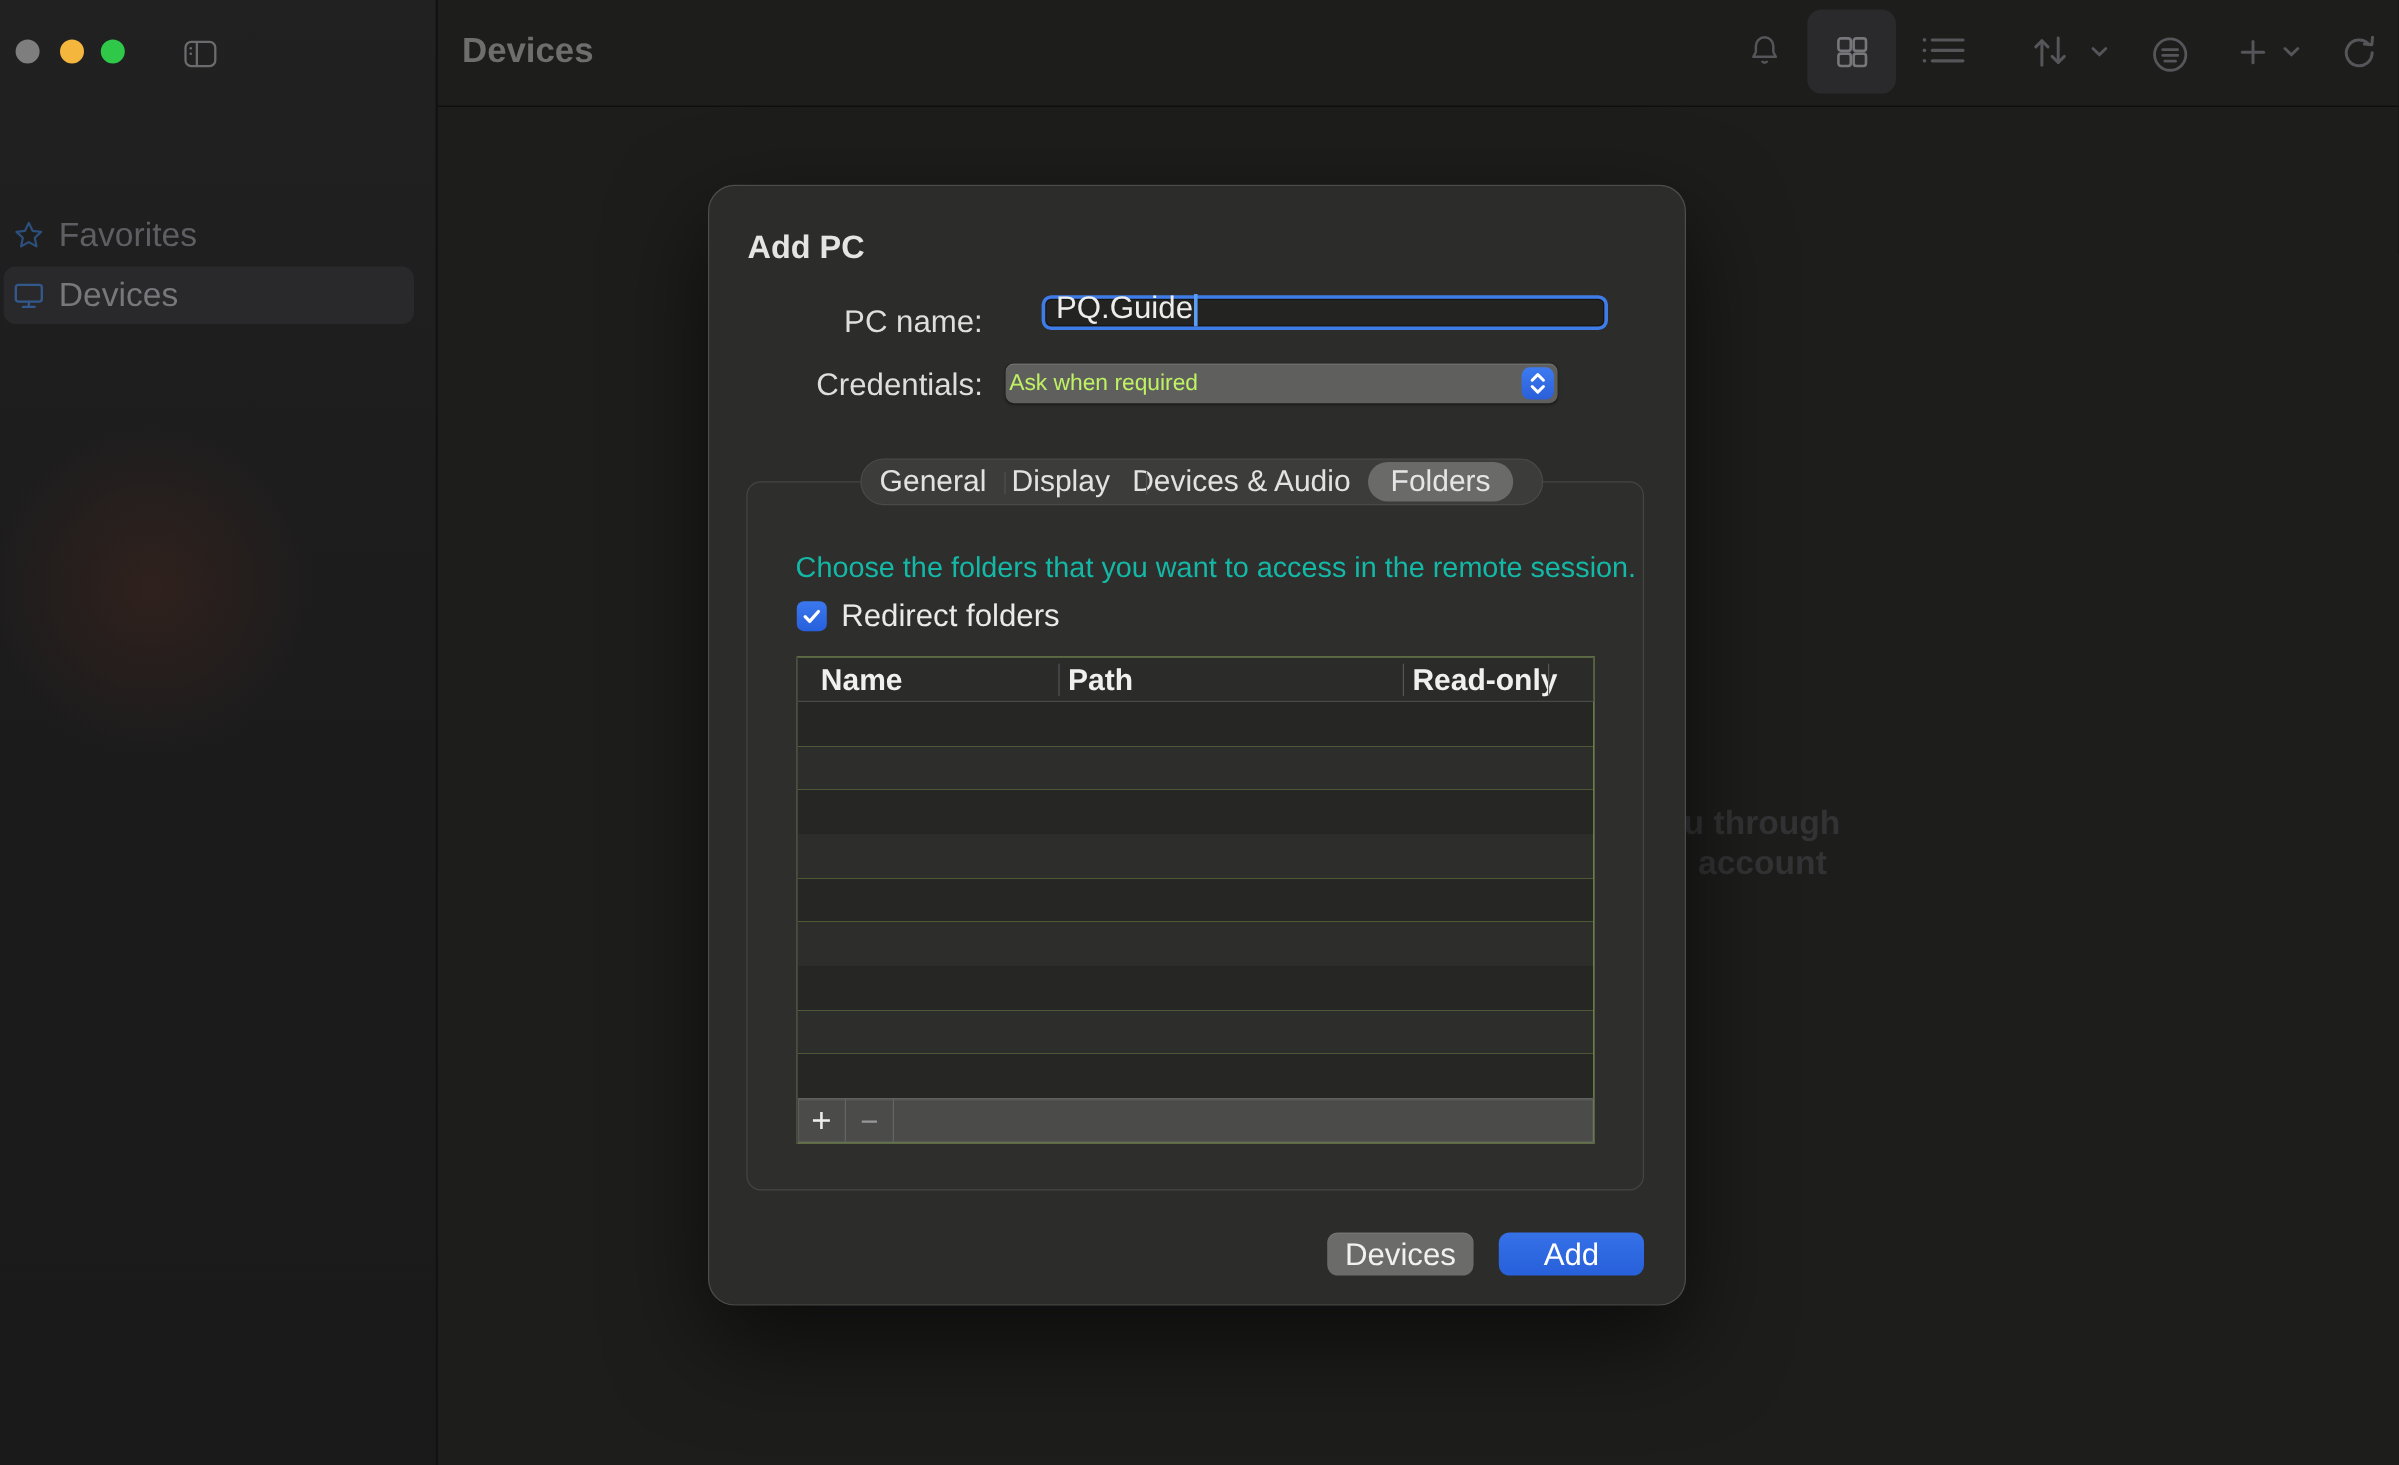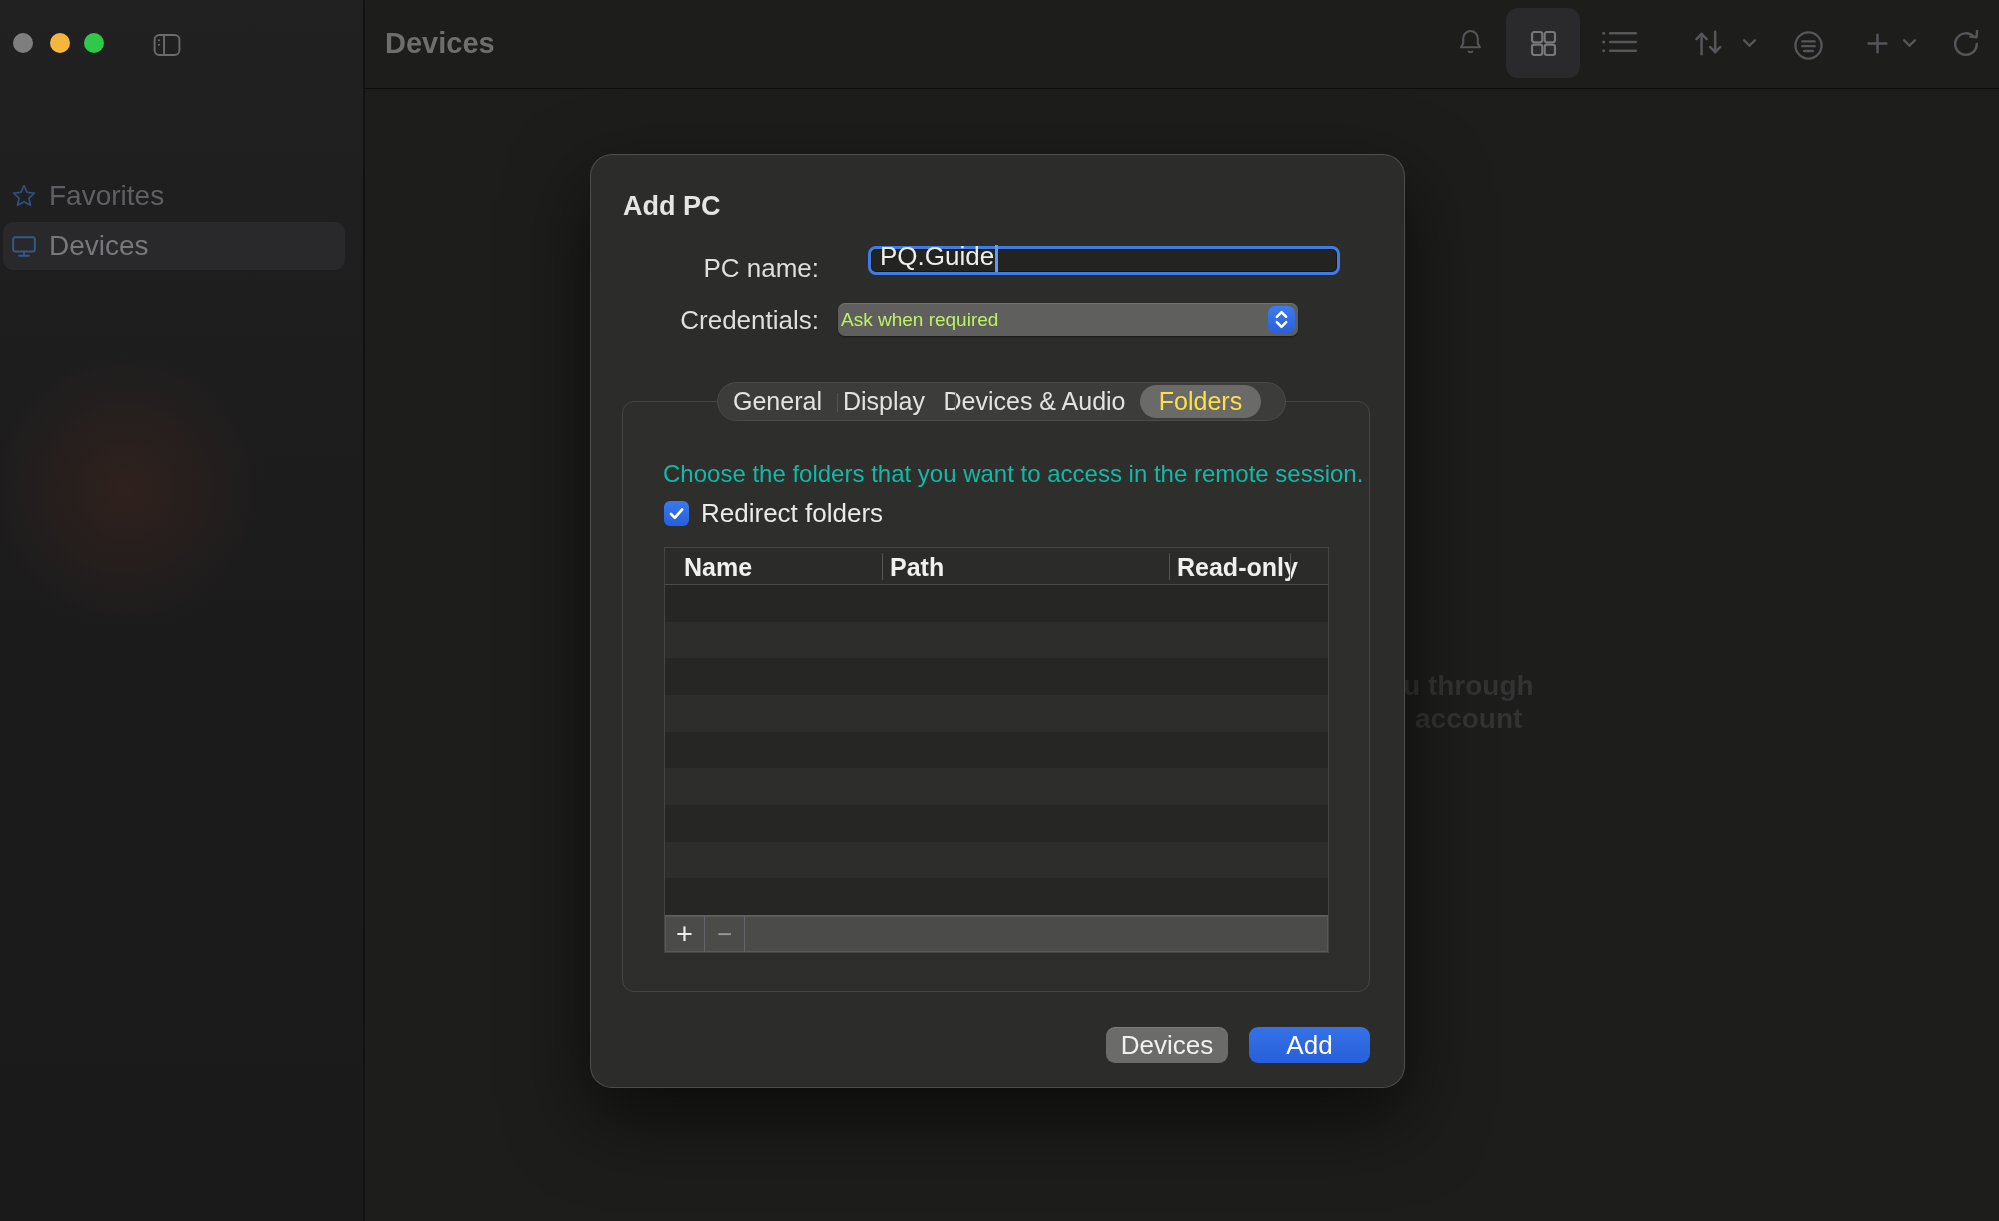--- a/index.html
+++ b/index.html
@@ -57,21 +57,21 @@
   .dropdown .val{ margin-left:3px; font-size:19px; color:#bef264; }
   .stepper{ position:absolute; right:3px; top:3px; width:27px; height:27px; border-radius:7px;
     background:linear-gradient(180deg,#3d7bf0,#2a5fd8); display:flex; align-items:center; justify-content:center; }
 
   .groupbox{ position:absolute; left:31px; top:246px; width:748px; height:591px;
     background:#2e2e2c; border:1px solid #454543; border-radius:12px; }
 
   .tabbar{ position:absolute; left:126px; top:227px; width:569px; height:39px;
     background:#3c3c3a; border:1px solid #4a4a48; border-radius:20px; display:flex; z-index:2; }
   .tab{ display:flex; align-items:center; justify-content:center; font-size:25px; color:#e2e2e0; }
-  .tab.sel{ background:#6a6a68; border-radius:17px; margin:2px; color:#fde047; }
+  .tab.sel{ background:#6a6a68; border-radius:17px; margin:2px; color:#e5e5e5; }
   .tab-sep{ position:absolute; top:10px; width:1px; height:19px; background:#525256; }
 
   .gb-desc{ position:absolute; left:72px; top:305px; font-size:24px; color:#14b8a6; }
 
   .chk{ position:absolute; left:73px; top:346px; width:25px; height:25px; border-radius:6px;
     background:linear-gradient(180deg,#3b78ee,#2660dc); display:flex; align-items:center; justify-content:center; }
   .chk-label{ position:absolute; left:110px; top:343px; font-size:26px; color:#eaeae8; }
 
   .ftable{ position:absolute; left:73px; top:392px; width:665px; height:406px;
     border:1px solid #454543; background:#bef264; }

